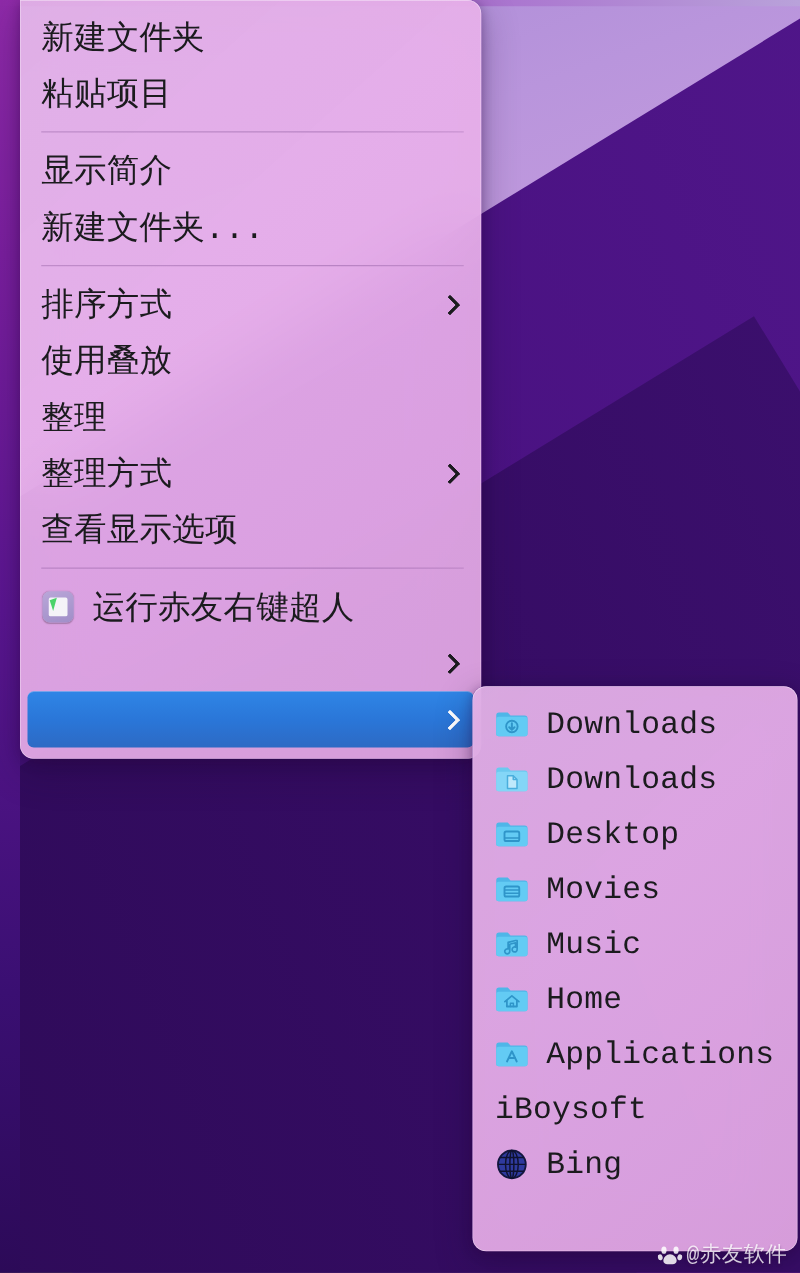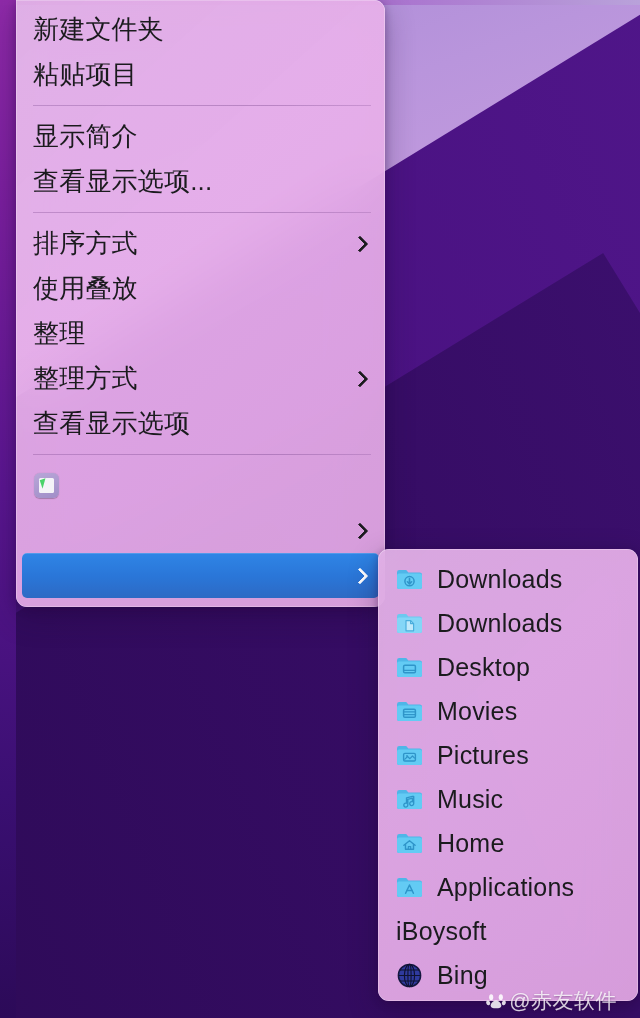--- a/index.html
+++ b/index.html
@@ -5,21 +5,21 @@
   html, body {
     margin: 0;
     padding: 0;
     background: #1a0b2e;
   }
   #screen {
     position: relative;
     width: 640px;
     height: 1018px;
     overflow: hidden;
-    font-family: Liberation Sans, sans-serif;
+    font-family: Liberation Mono, monospace;
     -webkit-font-smoothing: antialiased;
   }
 
   
   .wp-base {
     position: absolute;
     inset: 0;
     background:
       radial-gradient(120% 90% at 95% 62%, rgba(236,170,205,0.92) 0%, rgba(225,160,200,0.45) 28%, rgba(200,150,215,0) 58%),
       linear-gradient(160deg, #a98ad6 0%, #b995dc 18%, #c79ddf 38%, #cfa2e0 55%, #c79ade 72%, #b98cd8 100%);
@@ -214,27 +214,27 @@
   #sub-menu .item {
     height: 44px;
     font-size: 25px;
     padding: 0 10px 0 12px;
     margin: 0 6px;
   }
 
   
   .watermark {
     position: absolute;
-    right: 23px;
+    right: 10px;
     bottom: 3px;
     display: flex;
     align-items: center;
     gap: 3px;
     color: rgba(255,255,255,0.80);
-    font-size: 21px;
+    font-size: 17px;
     letter-spacing: 0.5px;
     text-shadow: 0 1px 2px rgba(60,10,80,0.45);
     pointer-events: none;
   }
   .paw {
     width: 20px; height: 20px;
     display: block;
   }
 </style>
 </head>
@@ -261,21 +261,21 @@
       <div class="item">
         <span class="label">粘贴项目</span>
       </div>
 
       <div class="sep"></div>
 
       <div class="item">
         <span class="label">显示简介</span>
       </div>
       <div class="item">
-        <span class="label">查看显示选项...</span>
+        <span class="label">新建文件夹...</span>
       </div>
 
       <div class="sep"></div>
 
       <div class="item">
         <span class="label">排序方式</span>
         <span class="spacer"></span>
         <span class="chev"></span>
       </div>
       <div class="item">
@@ -294,20 +294,21 @@
       </div>
 
       <div class="sep"></div>
 
       <div class="item">
         <span class="icon-slot">
           <span class="app-icon">
               <span class="sheet"></span>
             </span>
         </span>
+        <span class="label">运行赤友右键超人</span>
       </div>
       <div class="item">
         <span class="spacer"></span>
         <span class="chev"></span>
       </div>
       <div class="item highlight">
         <span class="spacer"></span>
         <span class="chev"></span>
       </div>
 
@@ -364,34 +365,20 @@
             <path d="M1 7.4a2 2 0 0 1 2-2h21a2 2 0 0 1 2 2V19a2 2 0 0 1-2 2H3a2 2 0 0 1-2-2z" fill="#63cbf4"></path>
             <g fill="none" stroke="#2f95c9" stroke-width="1.5" stroke-linejoin="round">
               <rect x="7.6" y="9.2" width="11.8" height="8" rx="1.3"></rect>
               <path d="M7.6 11.9h11.8M7.6 14.6h11.8" stroke-width="1.2"></path>
             </g>
           </svg>
         </span>
         <span class="label">Movies</span>
       </div>
 
-      <div class="item">
-        <span class="icon-slot">
-          <svg width="27" height="22" viewBox="0 0 27 22">
-            <path d="M1 4.2a2.2 2.2 0 0 1 2.2-2.2h7l2.2 2.4h11.4A2.2 2.2 0 0 1 26 6.6V19a2 2 0 0 1-2 2H3a2 2 0 0 1-2-2z" fill="#4fb6e8"></path>
-            <path d="M1 7.4a2 2 0 0 1 2-2h21a2 2 0 0 1 2 2V19a2 2 0 0 1-2 2H3a2 2 0 0 1-2-2z" fill="#63cbf4"></path>
-            <g stroke="#2f95c9" stroke-width="1.4" fill="none" stroke-linejoin="round">
-              <rect x="7.6" y="9.4" width="11.8" height="7.6" rx="1.3"></rect>
-              <path d="M8.4 15.6l3.2-3.1 2.3 2.2 2.6-2.7 2.3 2.3" stroke-width="1.2"></path>
-              <circle cx="11" cy="11.9" r="0.9" fill="#2f95c9" stroke="none"></circle>
-            </g>
-          </svg>
-        </span>
-        <span class="label">Pictures</span>
-      </div>
 
       <div class="item">
         <span class="icon-slot">
           <svg width="27" height="22" viewBox="0 0 27 22">
             <path d="M1 4.2a2.2 2.2 0 0 1 2.2-2.2h7l2.2 2.4h11.4A2.2 2.2 0 0 1 26 6.6V19a2 2 0 0 1-2 2H3a2 2 0 0 1-2-2z" fill="#4fb6e8"></path>
             <path d="M1 7.4a2 2 0 0 1 2-2h21a2 2 0 0 1 2 2V19a2 2 0 0 1-2 2H3a2 2 0 0 1-2-2z" fill="#63cbf4"></path>
             <g fill="#2f95c9">
               <path d="M16.4 8.4l-5.9 1.5v5.3a2 2 0 1 0 1.3 1.8V11.4l4.6-1.2v3.5a2 2 0 1 0 1.3 1.8V8.4z" fill="none" stroke="#2f95c9" stroke-width="1.35" stroke-linejoin="round"></path>
             </g>
           </svg>

